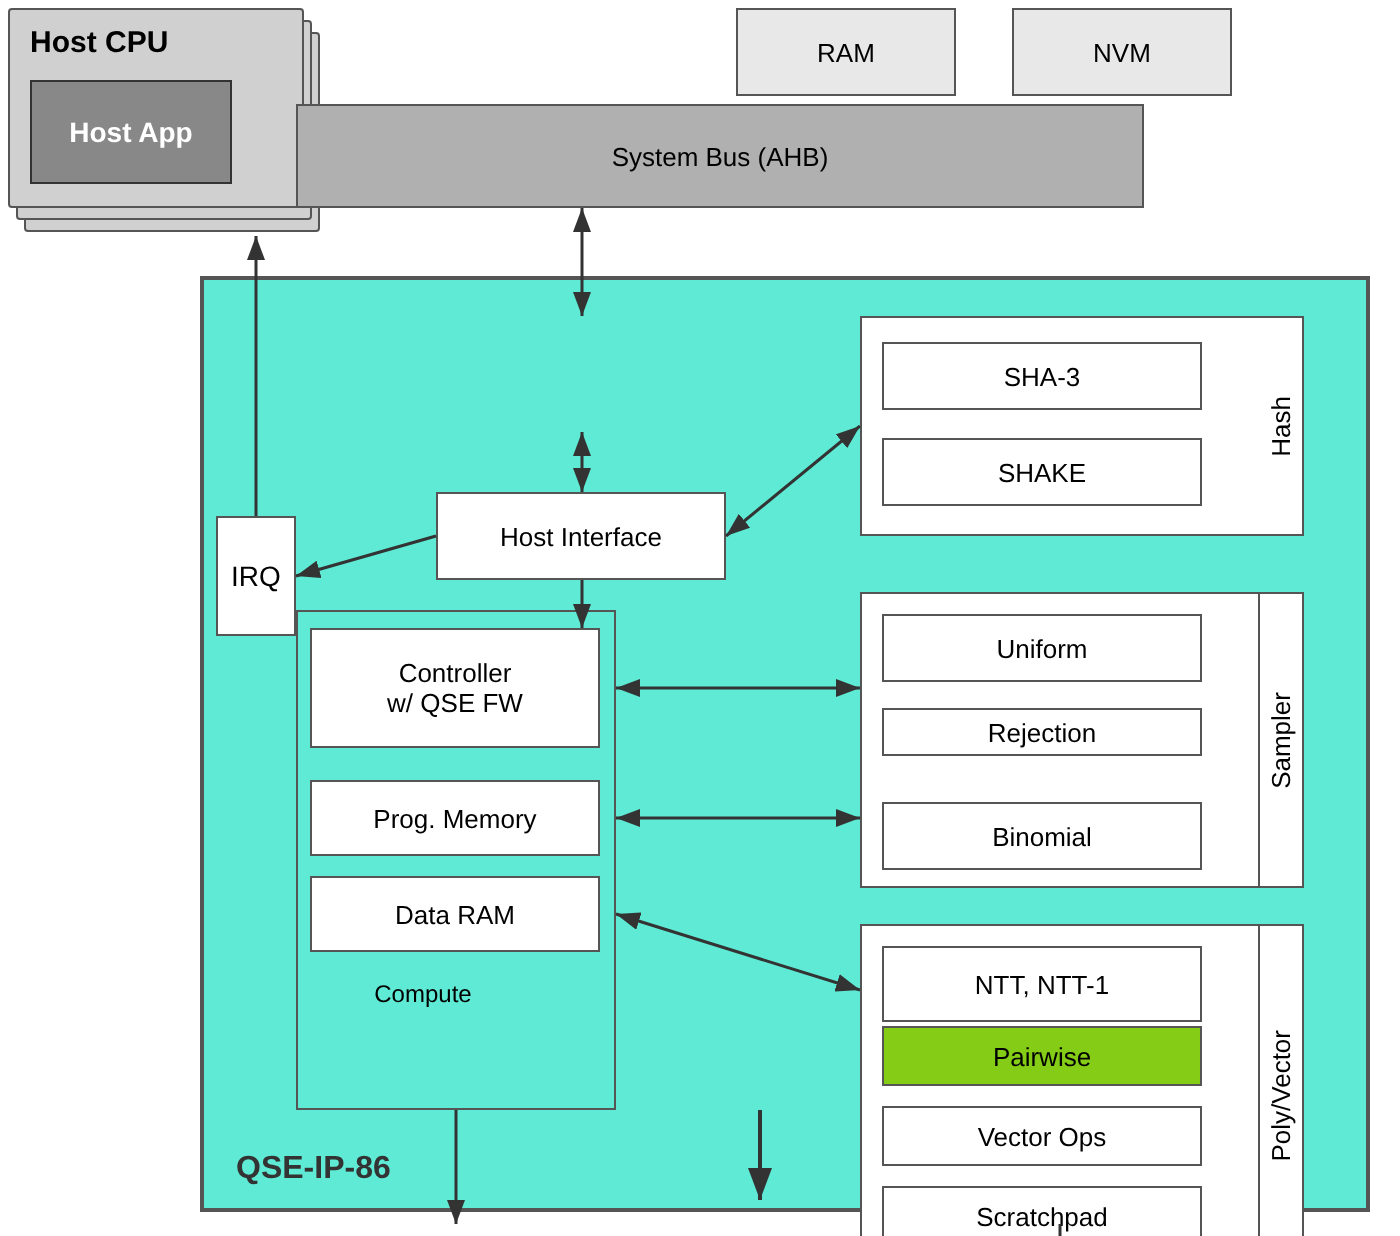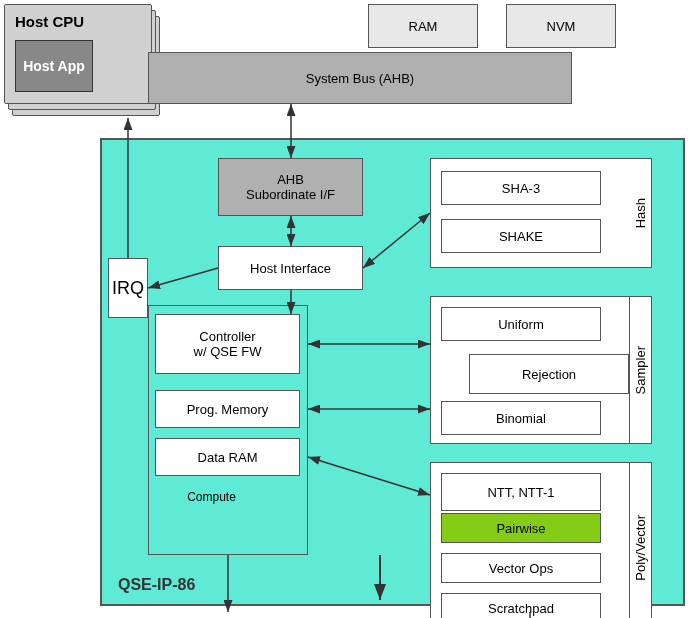--- a/index.html
+++ b/index.html
@@ -44,21 +44,21 @@
       left: 10px;
       font-weight: bold;
       font-size: 15px;
       color: #000;
     }
 
     .host-app-box {
       position: absolute;
       top: 35px;
       left: 10px;
-      width: 78px;
+      width: 101px;
       height: 52px;
       background: #888;
       border: 1.5px solid #333;
       display: flex;
       align-items: center;
       justify-content: center;
     }
 
     .host-app-label {
       color: #fff;
@@ -138,21 +138,21 @@
       height: 60px;
       background: #fff;
       border: 1.5px solid #555;
       display: flex;
       align-items: center;
       justify-content: center;
       writing-mode: horizontal-tb;
     }
 
     .irq-label {
-      font-size: 18px;
+      font-size: 14px;
       color: #000;
     }
 
     
     .ahb-sub-box {
       position: absolute;
       top: 158px;
       left: 218px;
       width: 145px;
       height: 58px;
@@ -339,27 +339,26 @@
       display: flex;
       align-items: center;
       justify-content: center;
     }
 
     .rejection-box {
       position: absolute;
       top: 57px;
       left: 10px;
       width: 160px;
-      height: 40px;
-      background: #fff;
-      border: 1.5px solid #555;
-      display: flex;
-      align-items: center;
-      justify-content: center;
-      margin-left: 28px;
+      height: 24px;
+      background: #fff;
+      border: 1.5px solid #555;
+      display: flex;
+      align-items: center;
+      justify-content: center;
     }
 
     .binomial-box {
       position: absolute;
       top: 104px;
       left: 10px;
       width: 160px;
       height: 34px;
       background: #fff;
       border: 1.5px solid #555;
@@ -506,23 +505,20 @@
   </div>
 
   <div class="qse-box">
     <span class="qse-label">QSE-IP-86</span>
   </div>
 
   <div class="irq-box">
     <span class="irq-label">IRQ</span>
   </div>
 
-  <div class="ahb-sub-box">
-    <span style="text-align:center;font-size:13px;">AHB<br>Subordinate I/F</span>
-  </div>
 
   <div class="host-interface-box">
     <span>Host Interface</span>
   </div>
 
   <div class="compute-outer"></div>
 
   <div class="controller-box">
     <span style="text-align:center;font-size:13px;">Controller<br>w/ QSE FW</span>
   </div>

